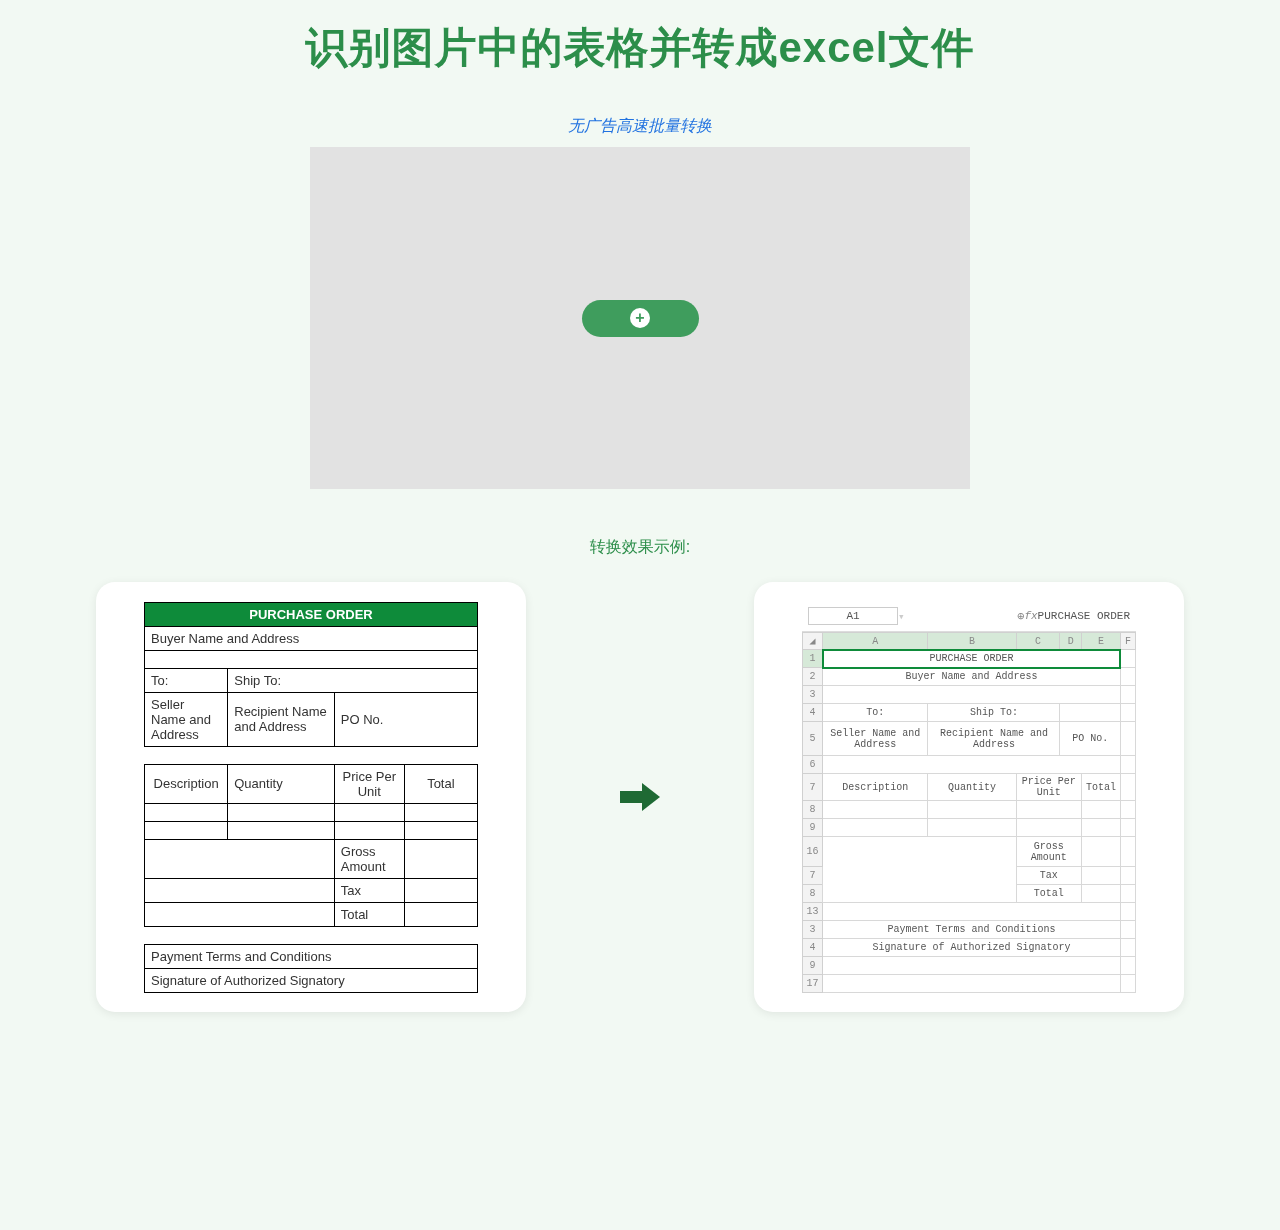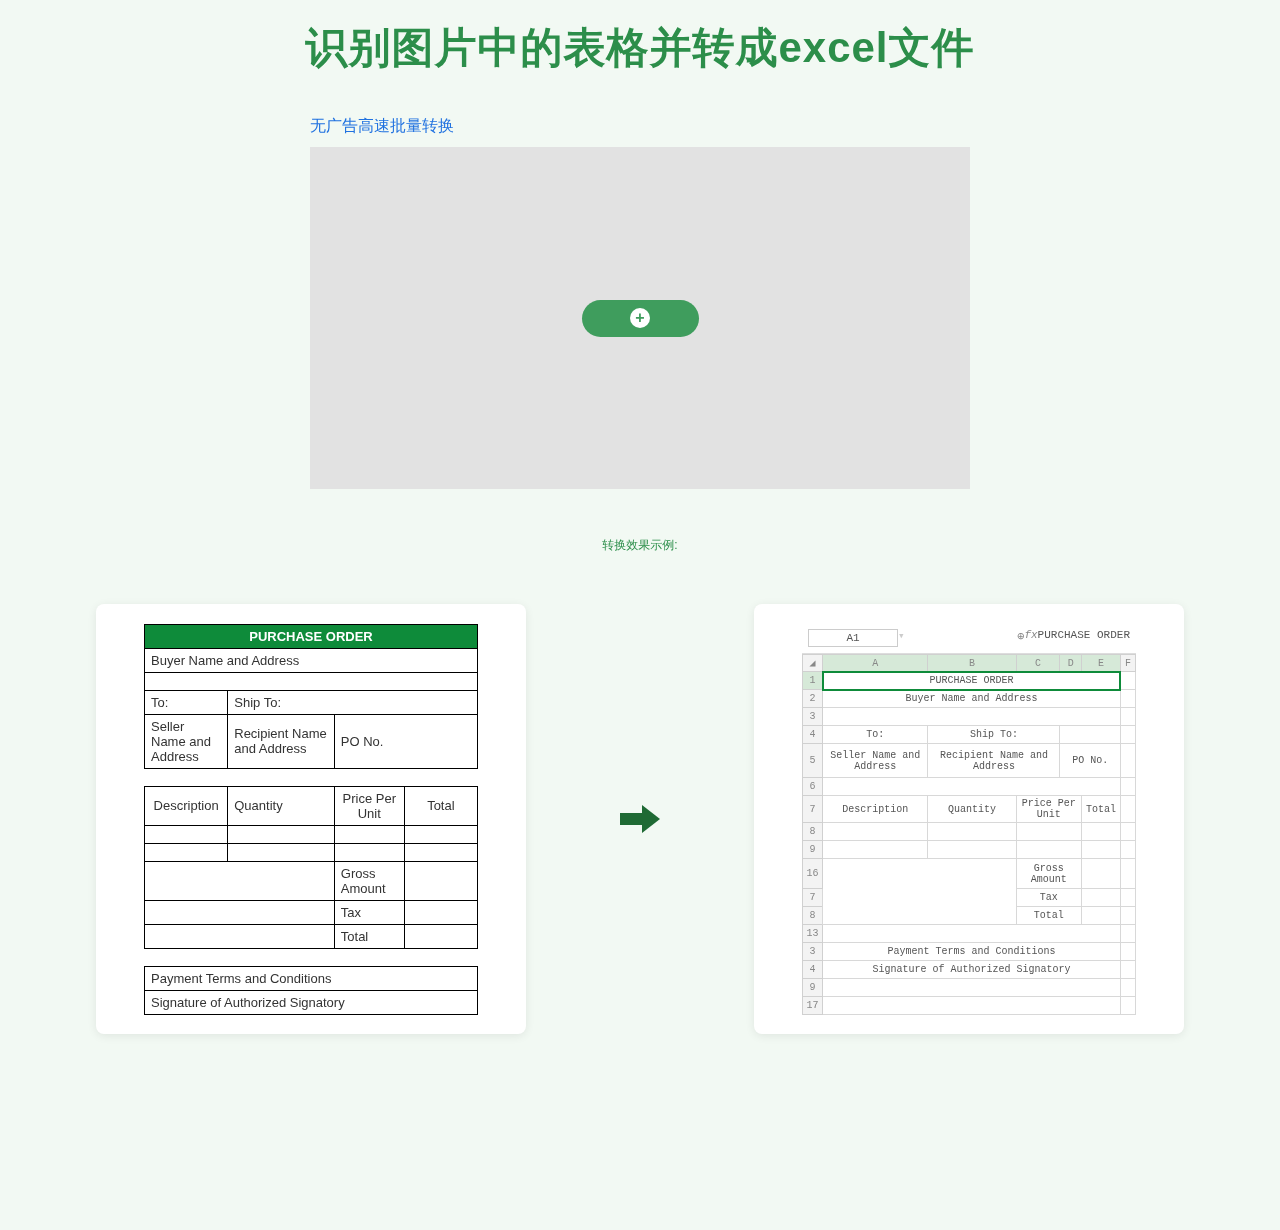--- a/index.html
+++ b/index.html
@@ -28,21 +28,22 @@
     .subtitle {
       font-size: 16px;
       color: #4a9e5f;
       line-height: 1.6;
       max-width: 720px;
       margin: 0 auto;
     }
     .promo-row {
       max-width: 660px;
       margin: 0 auto 10px auto;
-      text-align: left;
+      text-align: center;
+      font-style: italic;
     }
     .promo-link {
       font-size: 16px;
       color: #2172e0;
       text-decoration: none;
       cursor: pointer;
     }
     .upload-area {
       width: 660px;
       height: 342px;
@@ -73,36 +74,36 @@
     }
     .plus-icon {
       color: #3f9d5d;
       font-size: 16px;
       font-weight: 700;
       line-height: 1;
     }
     .example-label {
       text-align: center;
       color: #2c8e4a;
-      font-size: 12px;
+      font-size: 16px;
       font-weight: 500;
       margin-top: 48px;
-      margin-bottom: 50px;
+      margin-bottom: 24px;
     }
     .example-row {
       display: flex;
       align-items: center;
       justify-content: space-between;
       padding: 0 0px;
     }
     .card {
       width: 430px;
       height: 430px;
       background: #ffffff;
-      border-radius: 8px;
+      border-radius: 19px;
       box-shadow: 0 2px 10px rgba(0,0,0,0.08);
       display: flex;
       align-items: center;
       justify-content: center;
       padding: 48px;
     }
     .arrow {
       width: 40px;
       height: 24px;
       position: relative;
@@ -145,21 +146,21 @@
 
     
     .excel-wrap {
       width: 100%;
       font-family: "Courier New", monospace;
       font-size: 11px;
       color: #555;
     }
     .excel-toolbar {
       display: flex;
-      align-items: flex-start;
+      align-items: center;
       padding: 6px;
       gap: 0;
       border-bottom: 1px solid #ddd;
     }
     .cell-ref {
       border: 1px solid #ccc;
       padding: 2px 28px;
       background: #fff;
       width: 90px;
       text-align: center;

